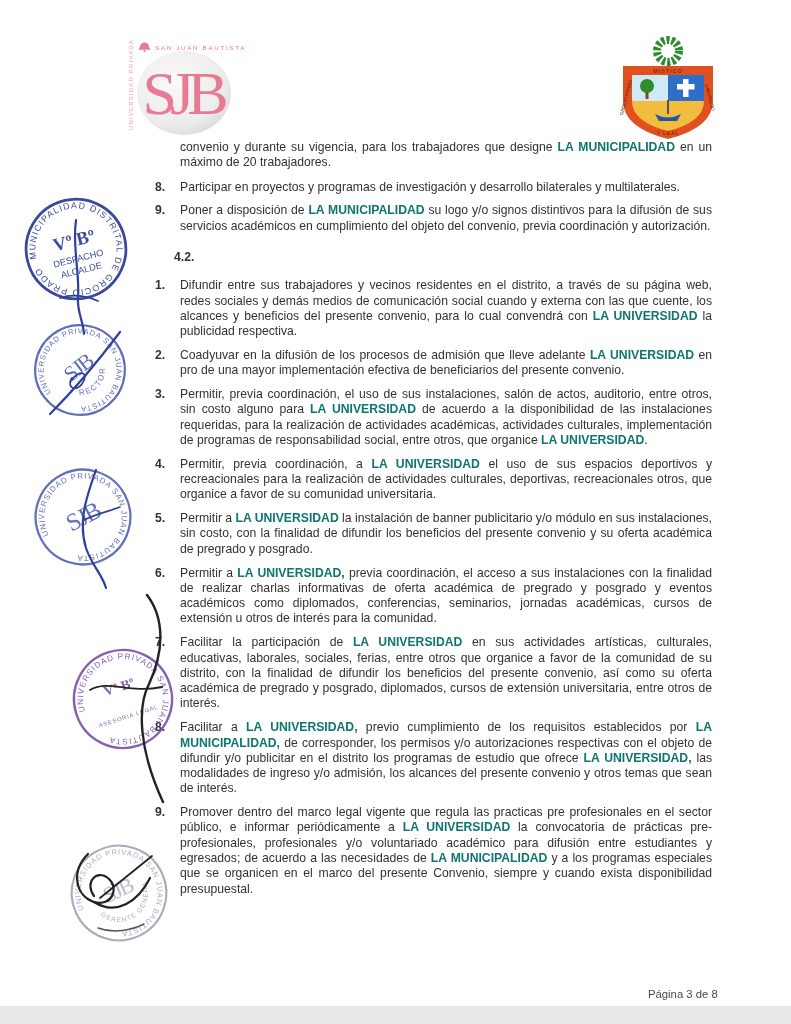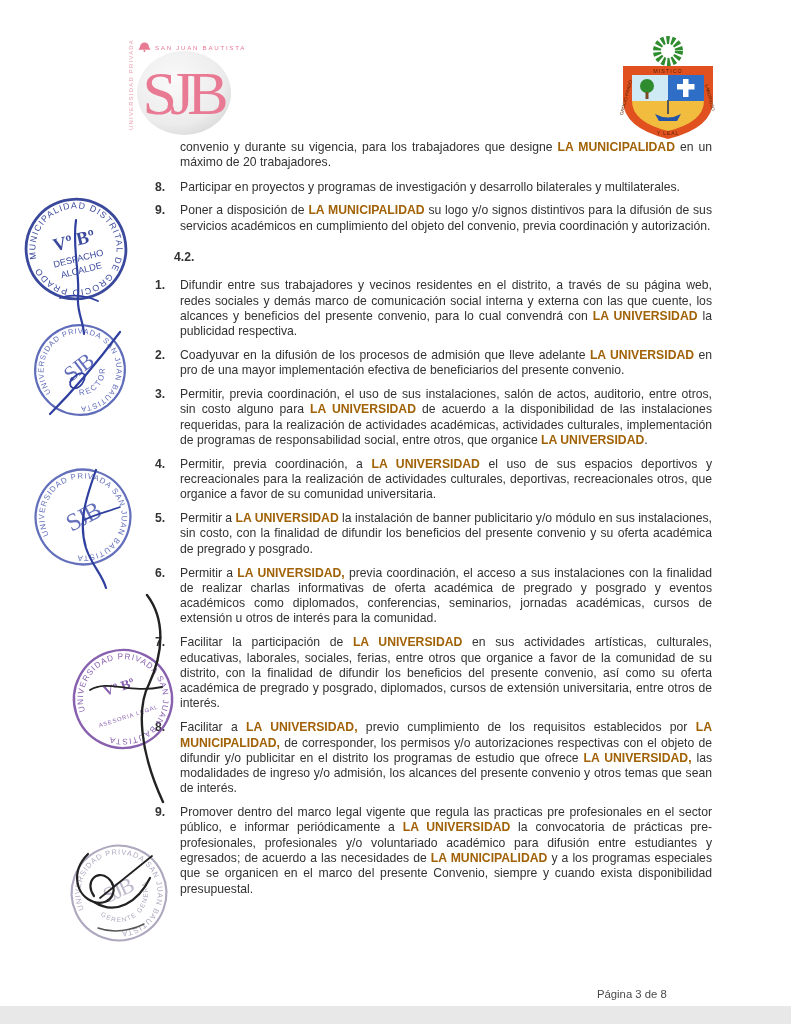--- a/index.html
+++ b/index.html
@@ -4,28 +4,28 @@
 <style>
   html,body{margin:0;padding:0;background:#e8e8e8;}
   .page{position:relative;width:791px;height:1006px;background:#fff;overflow:hidden;
         font-family:"Liberation Sans",sans-serif;color:#333;}
   
   .sjb-logo{position:absolute;left:116px;top:34px;width:128px;height:104px;}
   .arms-logo{position:absolute;left:613px;top:36px;width:110px;height:106px;}
   
   .doc-content{position:absolute;left:134px;top:140px;width:578px;
                font-size:12.2px;line-height:15.3px;text-align:justify;color:#323232;}
-  .doc-content b{font-weight:700;color:#a16207;}
+  .doc-content b{font-weight:700;color:#0f766e;}
   .intro{margin-left:46px;margin-bottom:9px;}
   .list-item{display:flex;margin-bottom:8.5px;}
   .list-item .num{flex:none;width:25px;margin-left:21px;font-weight:700;text-align:left;}
   .list-item .text{flex:1;}
   .section-heading{display:flex;margin-top:16px;margin-bottom:13px;margin-left:40px;}
   .section-heading .sec-num{flex:none;width:38px;font-weight:700;}
-  .footer{position:absolute;left:597px;top:988px;font-size:11.3px;color:#4a4a4a;}
+  .footer{position:absolute;left:648px;top:988px;font-size:11.3px;color:#4a4a4a;}
   
   .stamp{position:absolute;pointer-events:none;}
   .stamp svg{display:block;width:100%;height:100%;}
   .st-alcalde{left:16px;top:184px;width:120px;height:130px;transform:rotate(-14deg);opacity:.92;}
   .st-rector{left:26px;top:316px;width:108px;height:108px;transform:rotate(-38deg);opacity:.88;}
   .st-universidad{left:26px;top:460px;width:114px;height:114px;transform:rotate(-28deg);opacity:.85;}
   .st-asesoria{left:64px;top:640px;width:118px;height:118px;transform:rotate(-18deg);opacity:.9;}
   .st-gerencia{left:62px;top:836px;width:114px;height:114px;transform:rotate(-25deg);opacity:.8;}
   .sig-overlay{position:absolute;left:0;top:0;width:791px;height:1024px;pointer-events:none;}
 </style>
@@ -88,21 +88,21 @@
   </div>
 </div>
 
     <div class="section-heading">
       <span class="sec-num">4.2.</span>
     </div>
 
     <div class="list">
   <div class="list-item">
     <span class="num">1.</span>
-    <span class="text"><span>Difundir entre sus trabajadores y vecinos residentes en el distrito, a través de su página web, redes sociales y demás marco de comunicación social interna y externa con las que cuente, los alcances y beneficios del presente convenio, para lo cual convendrá con </span><b>LA UNIVERSIDAD</b><span> la publicidad respectiva.</span></span>
+    <span class="text"><span>Difundir entre sus trabajadores y vecinos residentes en el distrito, a través de su página web, redes sociales y demás medios de comunicación social cuando y externa con las que cuente, los alcances y beneficios del presente convenio, para lo cual convendrá con </span><b>LA UNIVERSIDAD</b><span> la publicidad respectiva.</span></span>
   </div>
 
   <div class="list-item">
     <span class="num">2.</span>
     <span class="text"><span>Coadyuvar en la difusión de los procesos de admisión que lleve adelante </span><b>LA UNIVERSIDAD</b><span> en pro de una mayor implementación efectiva de beneficiarios del presente convenio.</span></span>
   </div>
 
   <div class="list-item">
     <span class="num">3.</span>
     <span class="text"><span>Permitir, previa coordinación, el uso de sus instalaciones, salón de actos, auditorio, entre otros, sin costo alguno para </span><b>LA UNIVERSIDAD</b><span> de acuerdo a la disponibilidad de las instalaciones requeridas, para la realización de actividades académicas, actividades culturales, implementación de programas de responsabilidad social, entre otros, que organice </span><b>LA UNIVERSIDAD</b><span>.</span></span>

